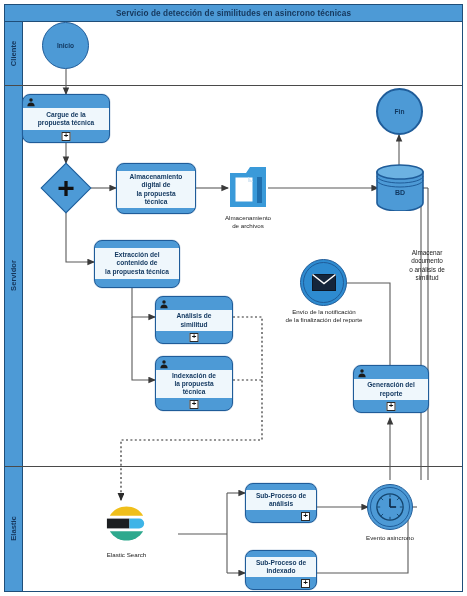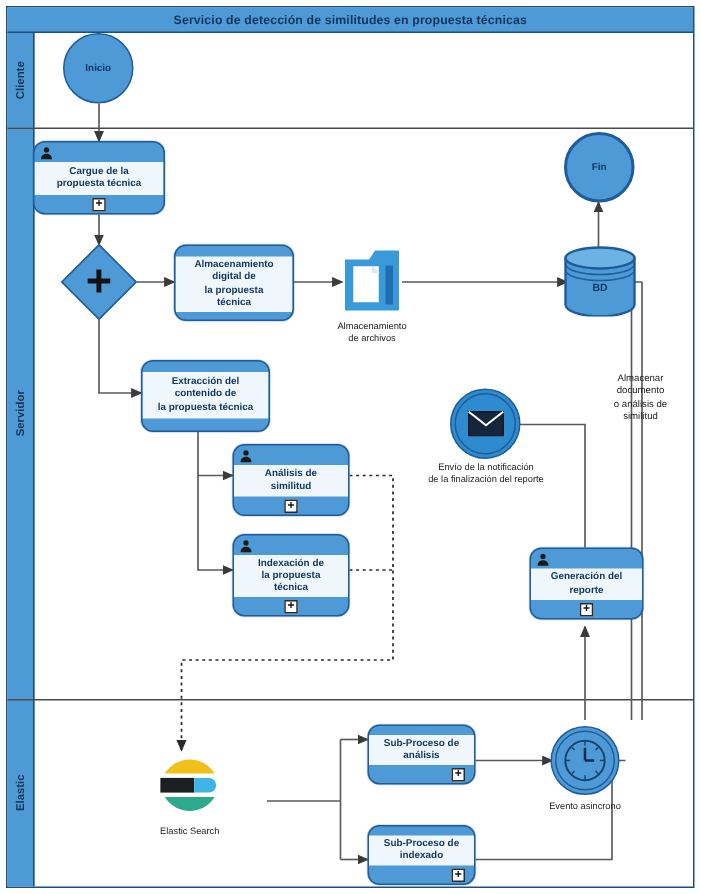--- a/index.html
+++ b/index.html
@@ -115,21 +115,21 @@
   .es-label{
     position:absolute; text-align:center; font-size:6.2px; color:#1b1b1b;
   }
 </style>
 </head>
 <body>
 
 <div id="diagram">
 
   <div class="pool">
-    <div class="pool-header">Servicio de detección de similitudes en propuesta técnicas</div>
+    <div class="pool-header">Servicio de detección de similitudes en asincrono técnicas</div>
 
     <div class="lane-label" style="top:17px;height:63px;">
       <span>Cliente</span>
     </div>
     <div class="lane-label" style="top:80px;height:381px;">
       <span>Servidor</span>
     </div>
     <div class="lane-label" style="top:461px;height:125px;">
       <span>Elastic</span>
     </div>

